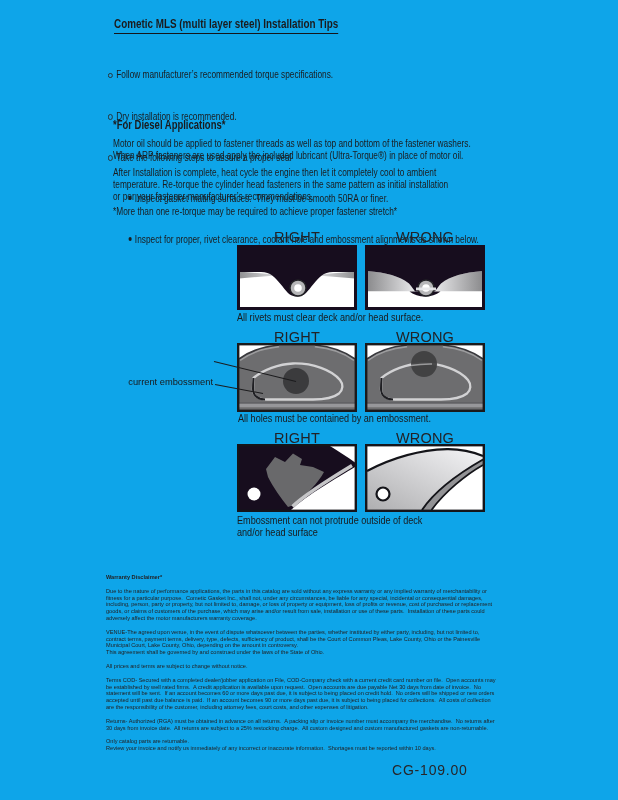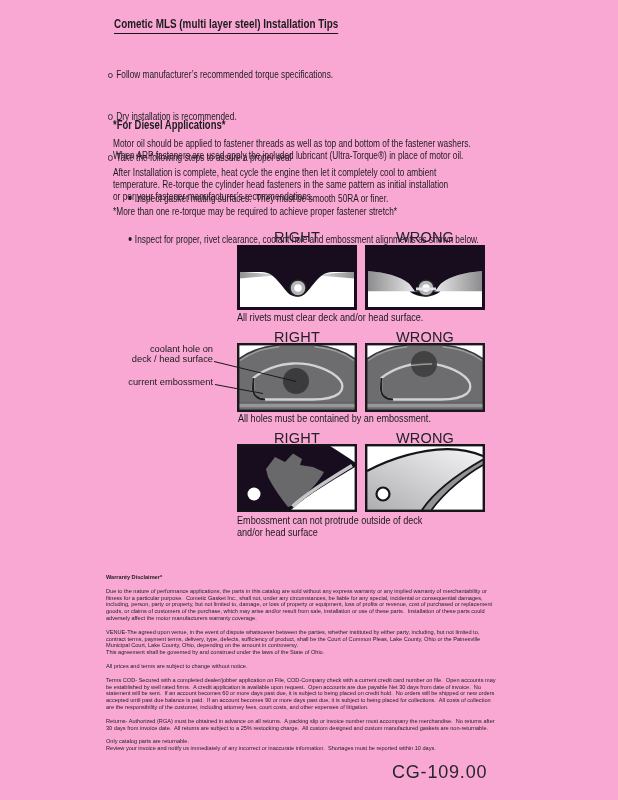--- a/index.html
+++ b/index.html
@@ -1,16 +1,16 @@
 <!DOCTYPE html>
 <html><head>
 <meta charset="utf-8">
 <style>
   html,body{margin:0;padding:0;background:#ffffff;}
-  .page{position:relative;width:618px;height:800px;background:#f9a8d4;overflow:hidden;
+  .page{position:relative;width:618px;height:800px;background:#0ea5e9;overflow:hidden;
         font-family:"Liberation Sans","DejaVu Sans",sans-serif;color:#1b1b1d;}
   .abs{position:absolute;white-space:pre;}
   .cond{transform:scaleX(0.79);transform-origin:0 0;}
   .condT{transform:scaleX(0.76);transform-origin:0 0;}
   .title{font-size:13px;font-weight:bold;border-bottom:1.6px solid #15151a;padding-bottom:2px;}
   .h2{font-size:12px;font-weight:bold;}
   .body-txt{font-size:10.5px;line-height:12px;}
   .bullets{font-size:10.5px;line-height:13.7px;}
   .b-row{display:flex;}
   .b-glyph{width:3.5px;height:3.5px;border:1px solid #2a2a2c;border-radius:50%;
@@ -20,21 +20,21 @@
             margin:4.5px 4px 0 0;flex:none;}
   .dg-label{font-size:14.5px;width:120px;text-align:center;color:#222226;letter-spacing:.2px;}
   .caption{font-size:11.5px;line-height:11.5px;color:#19191b;}
   .side-label{font-size:9.3px;line-height:9.8px;width:130px;text-align:right;color:#19191b;}
   .panel{position:absolute;}
   .overlay{position:absolute;left:0;top:0;pointer-events:none;}
   .fineprint{font-size:5.6px;line-height:6.8px;color:#222224;width:430px;}
   .fineprint .fp-h{font-weight:bold;margin-bottom:7px;}
   .fineprint .para{margin-bottom:7px;}
   .fineprint .para div{white-space:pre;}
-  .pageno{font-size:18px;letter-spacing:.8px;color:#26262a;}
+  .pageno{font-size:14px;letter-spacing:.8px;color:#26262a;}
 </style>
 </head>
 <body>
 
 <div class="page">
 
   <div class="abs condT title" style="left:114px;top:16px;">Cometic MLS (multi layer steel) Installation Tips</div>
 
   <div class="abs cond bullets" style="left:108px;top:41px;">
     <div class="b-row">
@@ -108,21 +108,20 @@
     <circle cx="61" cy="43" r="3.8" fill="#ffffff"></circle>
     <rect x="51" y="42.5" width="20" height="2.8" fill="#e8e8ea" opacity="0.95"></rect>
     <rect x="1.5" y="1.5" width="117" height="62" fill="none" stroke="#170d1e" stroke-width="3"></rect>
   </svg>
 
   <div class="abs cond caption" style="left:237px;top:312px;">All rivets must clear deck and/or head surface.</div>
 
   <div class="abs dg-label" style="left:237px;top:329px;">RIGHT</div>
   <div class="abs dg-label" style="left:365px;top:329px;">WRONG</div>
 
-  <div class="abs side-label" style="left:83px;top:345px;"><div>coolant hole on</div><div>deck / head surface</div></div>
   <div class="abs side-label" style="left:83px;top:378px;">current embossment</div>
 
   <svg class="panel" style="left:237px;top:343px;" width="120" height="69" viewBox="0 0 120 69">
     <rect x="0" y="0" width="120" height="69" fill="#6d6d6f"></rect>
     <path d="M42,2 C27,3.5 12,8.5 2,16" stroke="#9c9c9e" stroke-width="5" fill="none"></path>
     <path d="M78,2 C93,3.5 108,8.5 118,16" stroke="#9c9c9e" stroke-width="5" fill="none"></path>
     <path d="M2,2 H42 C27,3.5 12,8.5 2,16 Z" fill="#ffffff"></path>
     <path d="M118,2 H78 C93,3.5 108,8.5 118,16 Z" fill="#ffffff"></path>
     <path d="M42,2 C27,3.5 12,8.5 2,16" stroke="#39393d" stroke-width="1.7" fill="none"></path>
     <path d="M78,2 C93,3.5 108,8.5 118,16" stroke="#39393d" stroke-width="1.7" fill="none"></path>

